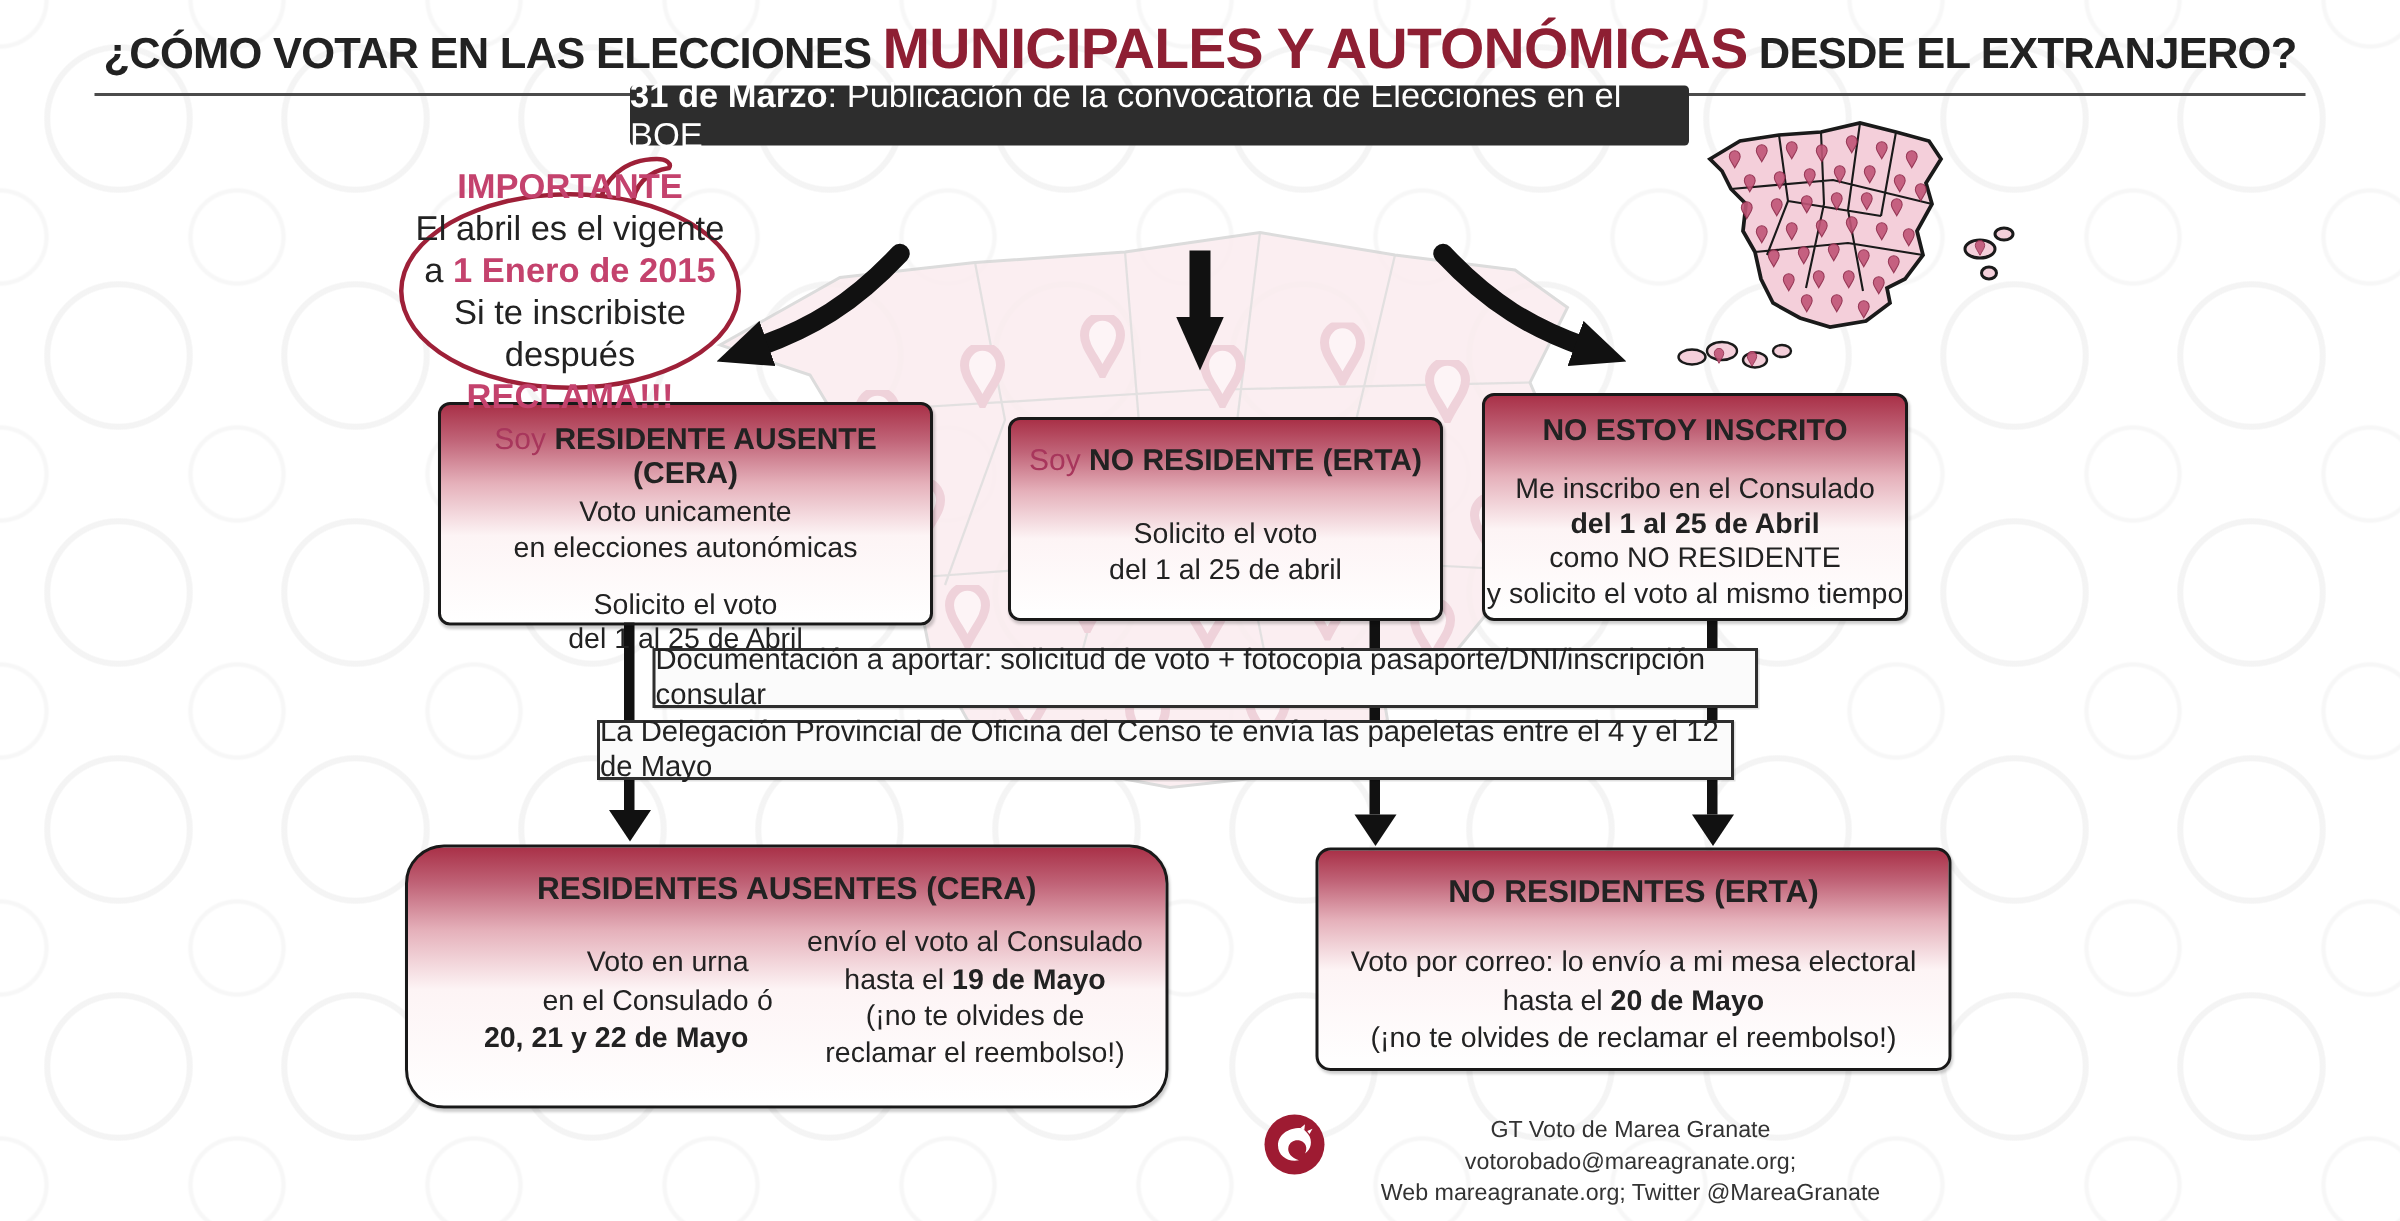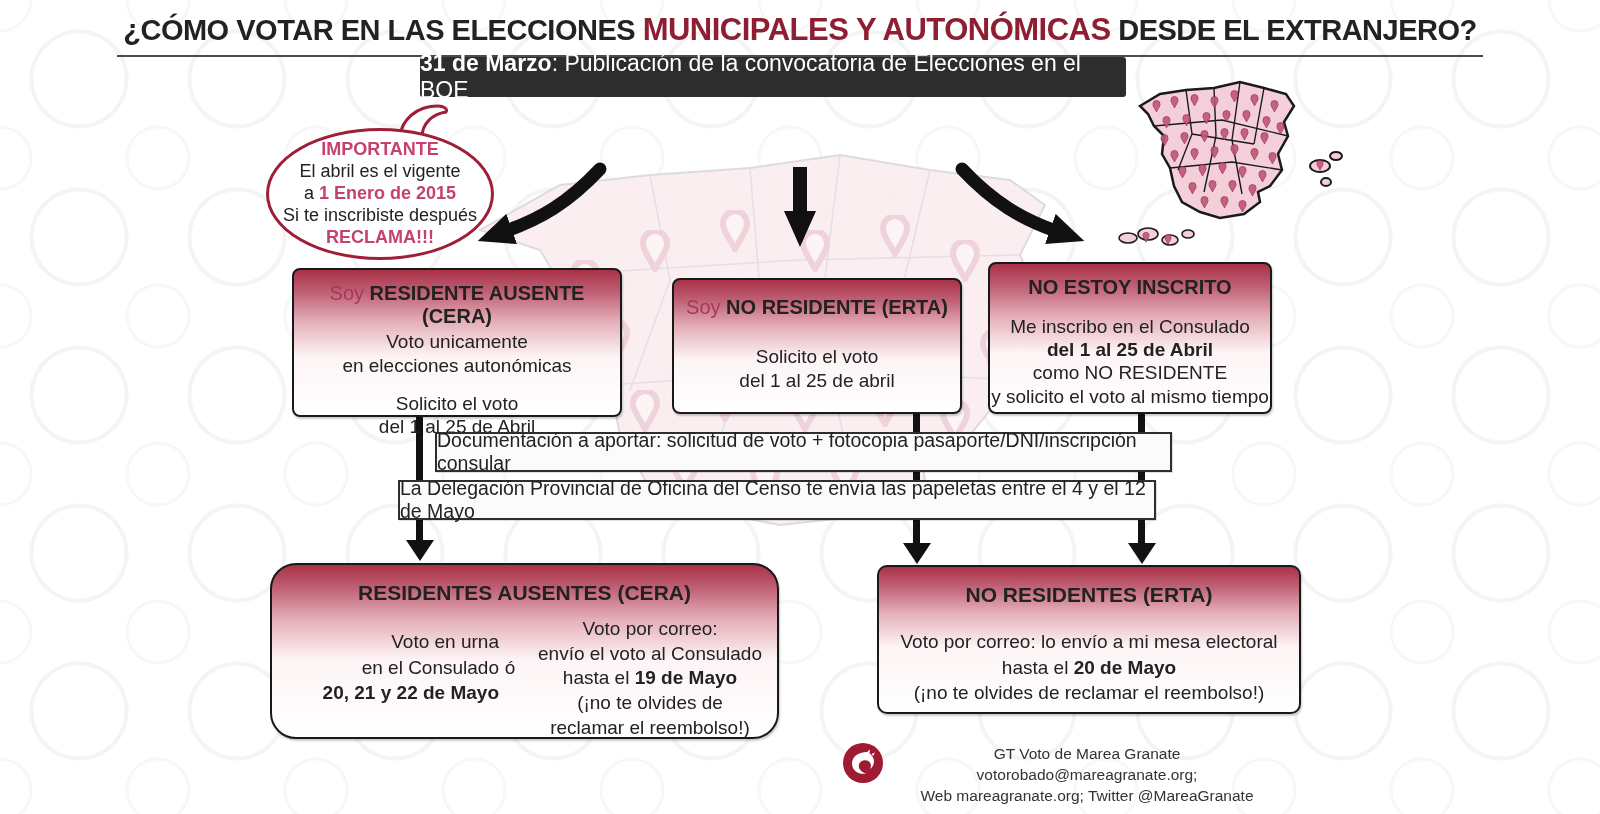--- a/index.html
+++ b/index.html
@@ -14,32 +14,32 @@
       radial-gradient(circle, rgba(0,0,0,0) 45px, rgba(70,70,70,.06) 46px, rgba(70,70,70,.06) 49px, rgba(0,0,0,0) 50px),
       radial-gradient(circle, rgba(0,0,0,0) 29px, rgba(70,70,70,.045) 30px, rgba(70,70,70,.045) 32px, rgba(0,0,0,0) 33px);
     background-size:158px 158px,158px 158px;
     background-position:0 0,79px 79px;
   }
   .abs{position:absolute;}
   
   .title{top:12px;left:0;width:100%;text-align:center;font-weight:bold;
          font-size:29px;letter-spacing:-.5px;}
   .title .inner{display:inline-block;border-bottom:2px solid #4b4b4b;padding:0 6px 7px 6px;}
-  .title .hl{color:#8e1f33;font-size:31px;}
+  .title .hl{color:#8e1f33;font-size:38px;}
   
   .boe{left:420px;top:57px;width:706px;height:40px;background:#2d2d2d;border-radius:3px;
        color:#fff;font-size:23px;display:flex;align-items:center;justify-content:center;}
   .censo{left:480px;top:112px;width:620px;height:36px;background:#fff;border:2px solid #3a3a3a;
        font-size:22px;display:flex;align-items:center;justify-content:center;box-shadow:1px 1px 0 rgba(0,0,0,.15);}
   .b{font-weight:bold;}
   
   .bubble{left:266px;top:128px;width:222px;height:126px;background:#fff;
     border:3px solid #9e2038;border-radius:50%;
     display:flex;flex-direction:column;align-items:center;justify-content:center;
-    font-size:18px;line-height:1.22;text-align:center;z-index:4;}
+    font-size:23px;line-height:1.22;text-align:center;z-index:4;}
   .bubble .pk{color:#c4426d;font-weight:bold;}
   .tail{left:392px;top:104px;z-index:3;}
   
   .fbox{border:2.5px solid #191919;border-radius:8px;text-align:center;z-index:3;
     background:linear-gradient(180deg,#a93148 0%,#c06377 16%,#e5b0ba 36%,#fdf4f5 60%,#ffffff 100%);
     box-shadow:1px 2px 2px rgba(0,0,0,.2);}
   .fbox .hd{font-weight:bold;font-size:20px;padding-top:12px;}
   .fbox .soy{color:#a8365c;font-weight:normal;}
   .fbox .body{font-size:19px;line-height:1.25;}
   .box1{left:292px;top:268px;width:326px;height:145px;}
@@ -249,21 +249,20 @@
 
   <div class="abs bbox bboxL">
     <div class="hd">RESIDENTES AUSENTES (CERA)</div>
     <div class="colL">
       <div>Voto en urna</div>
       <div>en el Consulado</div>
       <div class="b">20, 21 y 22 de Mayo</div>
     </div>
     <div class="orSep">ó</div>
     <div class="colR">
-      <div>Voto por correo:</div>
       <div>envío el voto al Consulado</div>
       <div><span>hasta el </span><span class="b">19 de Mayo</span></div>
       <div>(¡no te olvides de</div>
       <div>reclamar el reembolso!)</div>
     </div>
   </div>
 
   <div class="abs bbox bboxR">
     <div class="hd">NO RESIDENTES (ERTA)</div>
     <div class="body">

